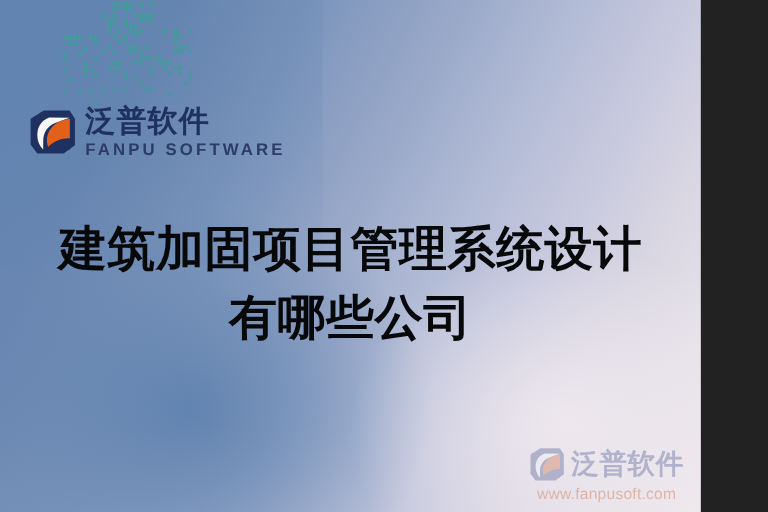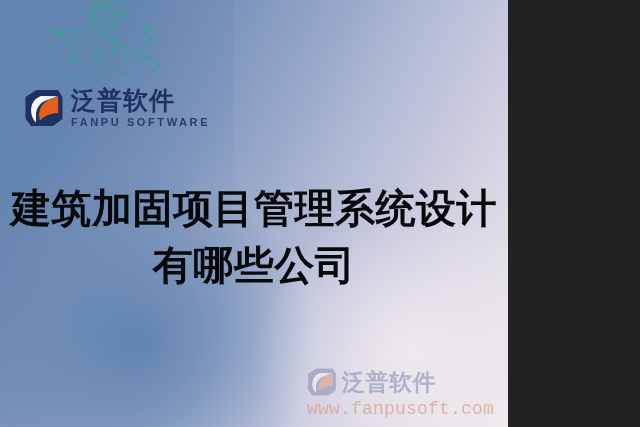--- a/index.html
+++ b/index.html
@@ -2,21 +2,21 @@
 <html><head>
 <meta charset="utf-8">
 <style>
   html, body {
     margin: 0;
     padding: 0;
     background: #222;
   }
   #canvas {
     position: relative;
-    width: 508px;
+    width: 584px;
     height: 427px;
     overflow: hidden;
     font-family: "Liberation Sans", "DejaVu Sans", sans-serif;
     
     background:
       linear-gradient(118deg,
         #6284b0 0%,
         #6886b1 18%,
         #7f97bd 34%,
         #9aa9c9 48%,
@@ -88,21 +88,21 @@
   }
   #header-logo .cn {
     font-size: 25px;
     font-weight: bold;
     color: #1f3160;
     letter-spacing: 1px;
     font-family: "DejaVu Sans", "Liberation Sans", sans-serif;
   }
   #header-logo .en {
     margin-top: 4px;
-    font-size: 11px;
+    font-size: 14px;
     font-weight: bold;
     color: #2b3c66;
     letter-spacing: 2.6px;
     font-family: "Liberation Sans", sans-serif;
   }
 
   
   #headline {
     position: absolute;
     left: 0;
@@ -140,24 +140,24 @@
   #watermark .wm-cn {
     font-size: 23px;
     font-weight: bold;
     color: #8e93b8;
     letter-spacing: 0.5px;
     line-height: 1;
     font-family: "DejaVu Sans", "Liberation Sans", sans-serif;
   }
   #watermark .wm-url {
     margin-top: 2px;
-    font-size: 18px;
+    font-size: 13px;
     color: #d9957e;
     letter-spacing: 0.2px;
-    font-family: Liberation Mono, monospace;
+    font-family: Liberation Sans, sans-serif;
   }
 </style>
 </head>
 <body>
 
 <div id="canvas">
 
   <div id="tintC"></div>
   <div id="tintA"></div>
   <div id="tintB"></div>

